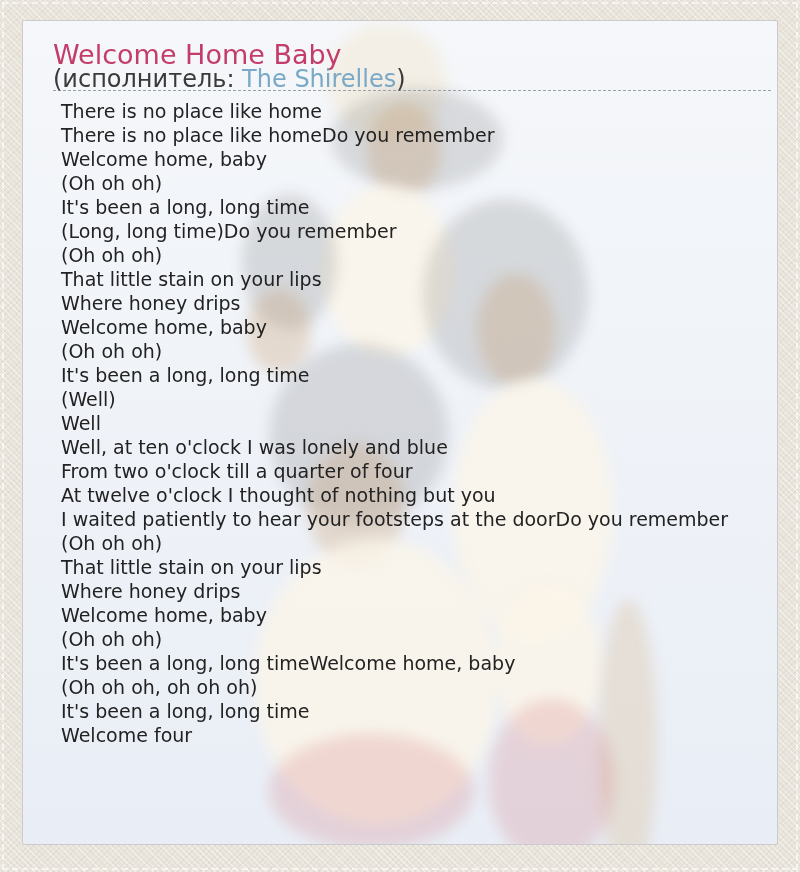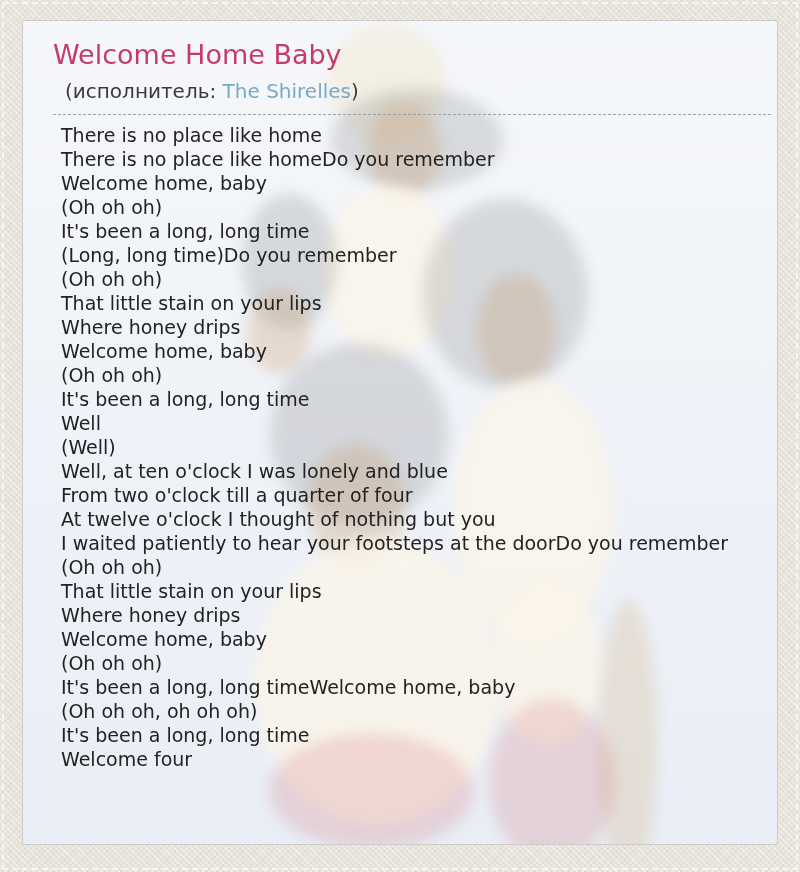--- a/index.html
+++ b/index.html
@@ -36,21 +36,21 @@
   
   .photo{position:absolute;inset:0;pointer-events:none;}
   .photo div{position:absolute;border-radius:50%;filter:blur(7px);}
   .content{position:relative;z-index:2;padding-left:12px;}
   .header{padding:20px 18px 0;}
   h1.title{
     margin:0;font-size:27px;line-height:27px;font-weight:normal;
     color:var(--title);
   }
   .subtitle{
-    margin:12px;font-size:20px;line-height:22px;color:#3a3a3a;
+    margin:0;font-size:24px;line-height:22px;color:#3a3a3a;
   }
   .subtitle a{
     color:var(--artist-link);text-decoration:none;cursor:pointer;
   }
   .separator{
     border:0;border-bottom:1px dashed #98a0a8;
     margin:0 0 0 18px;width:718px;height:0;
   }
   .lyrics{
     margin:8px 8px 0;padding:0 18px;
@@ -96,22 +96,22 @@
         <div class="lyric-line">Welcome home, baby</div>
         <div class="lyric-line">(Oh oh oh)</div>
         <div class="lyric-line">It's been a long, long time</div>
         <div class="lyric-line">(Long, long time)Do you remember</div>
         <div class="lyric-line">(Oh oh oh)</div>
         <div class="lyric-line">That little stain on your lips</div>
         <div class="lyric-line">Where honey drips</div>
         <div class="lyric-line">Welcome home, baby</div>
         <div class="lyric-line">(Oh oh oh)</div>
         <div class="lyric-line">It's been a long, long time</div>
+        <div class="lyric-line">(Well)</div>
         <div class="lyric-line">Well</div>
-        <div class="lyric-line">(Well)</div>
         <div class="lyric-line">Well, at ten o'clock I was lonely and blue</div>
         <div class="lyric-line">From two o'clock till a quarter of four</div>
         <div class="lyric-line">At twelve o'clock I thought of nothing but you</div>
         <div class="lyric-line">I waited patiently to hear your footsteps at the doorDo you remember</div>
         <div class="lyric-line">(Oh oh oh)</div>
         <div class="lyric-line">That little stain on your lips</div>
         <div class="lyric-line">Where honey drips</div>
         <div class="lyric-line">Welcome home, baby</div>
         <div class="lyric-line">(Oh oh oh)</div>
         <div class="lyric-line">It's been a long, long timeWelcome home, baby</div>

